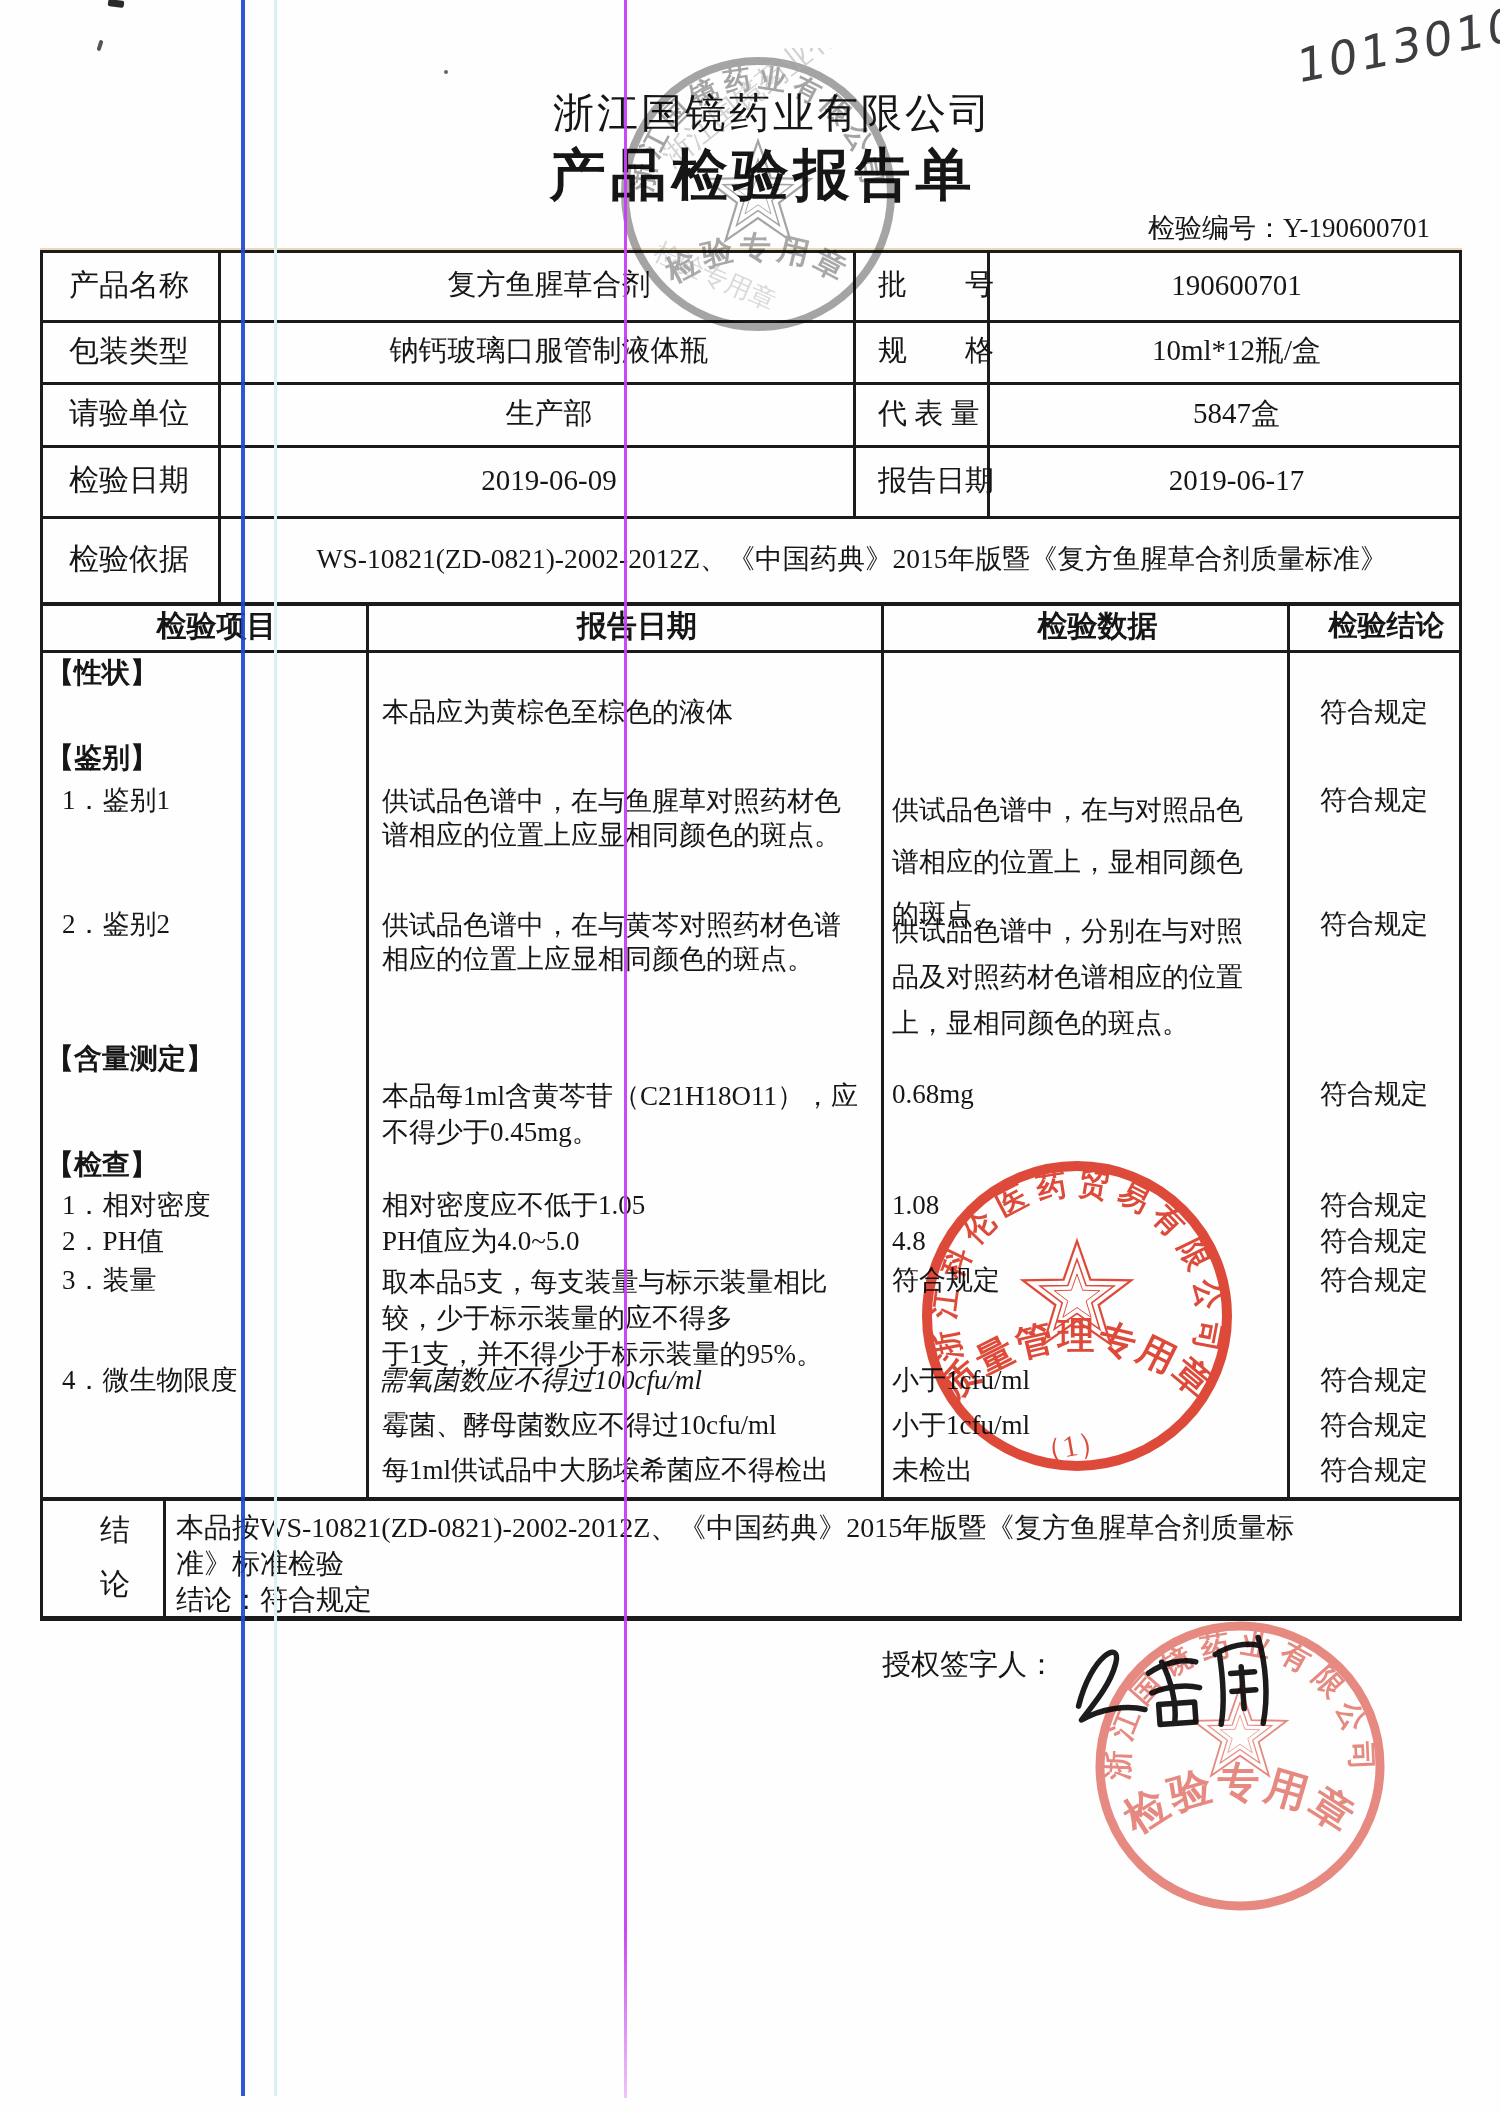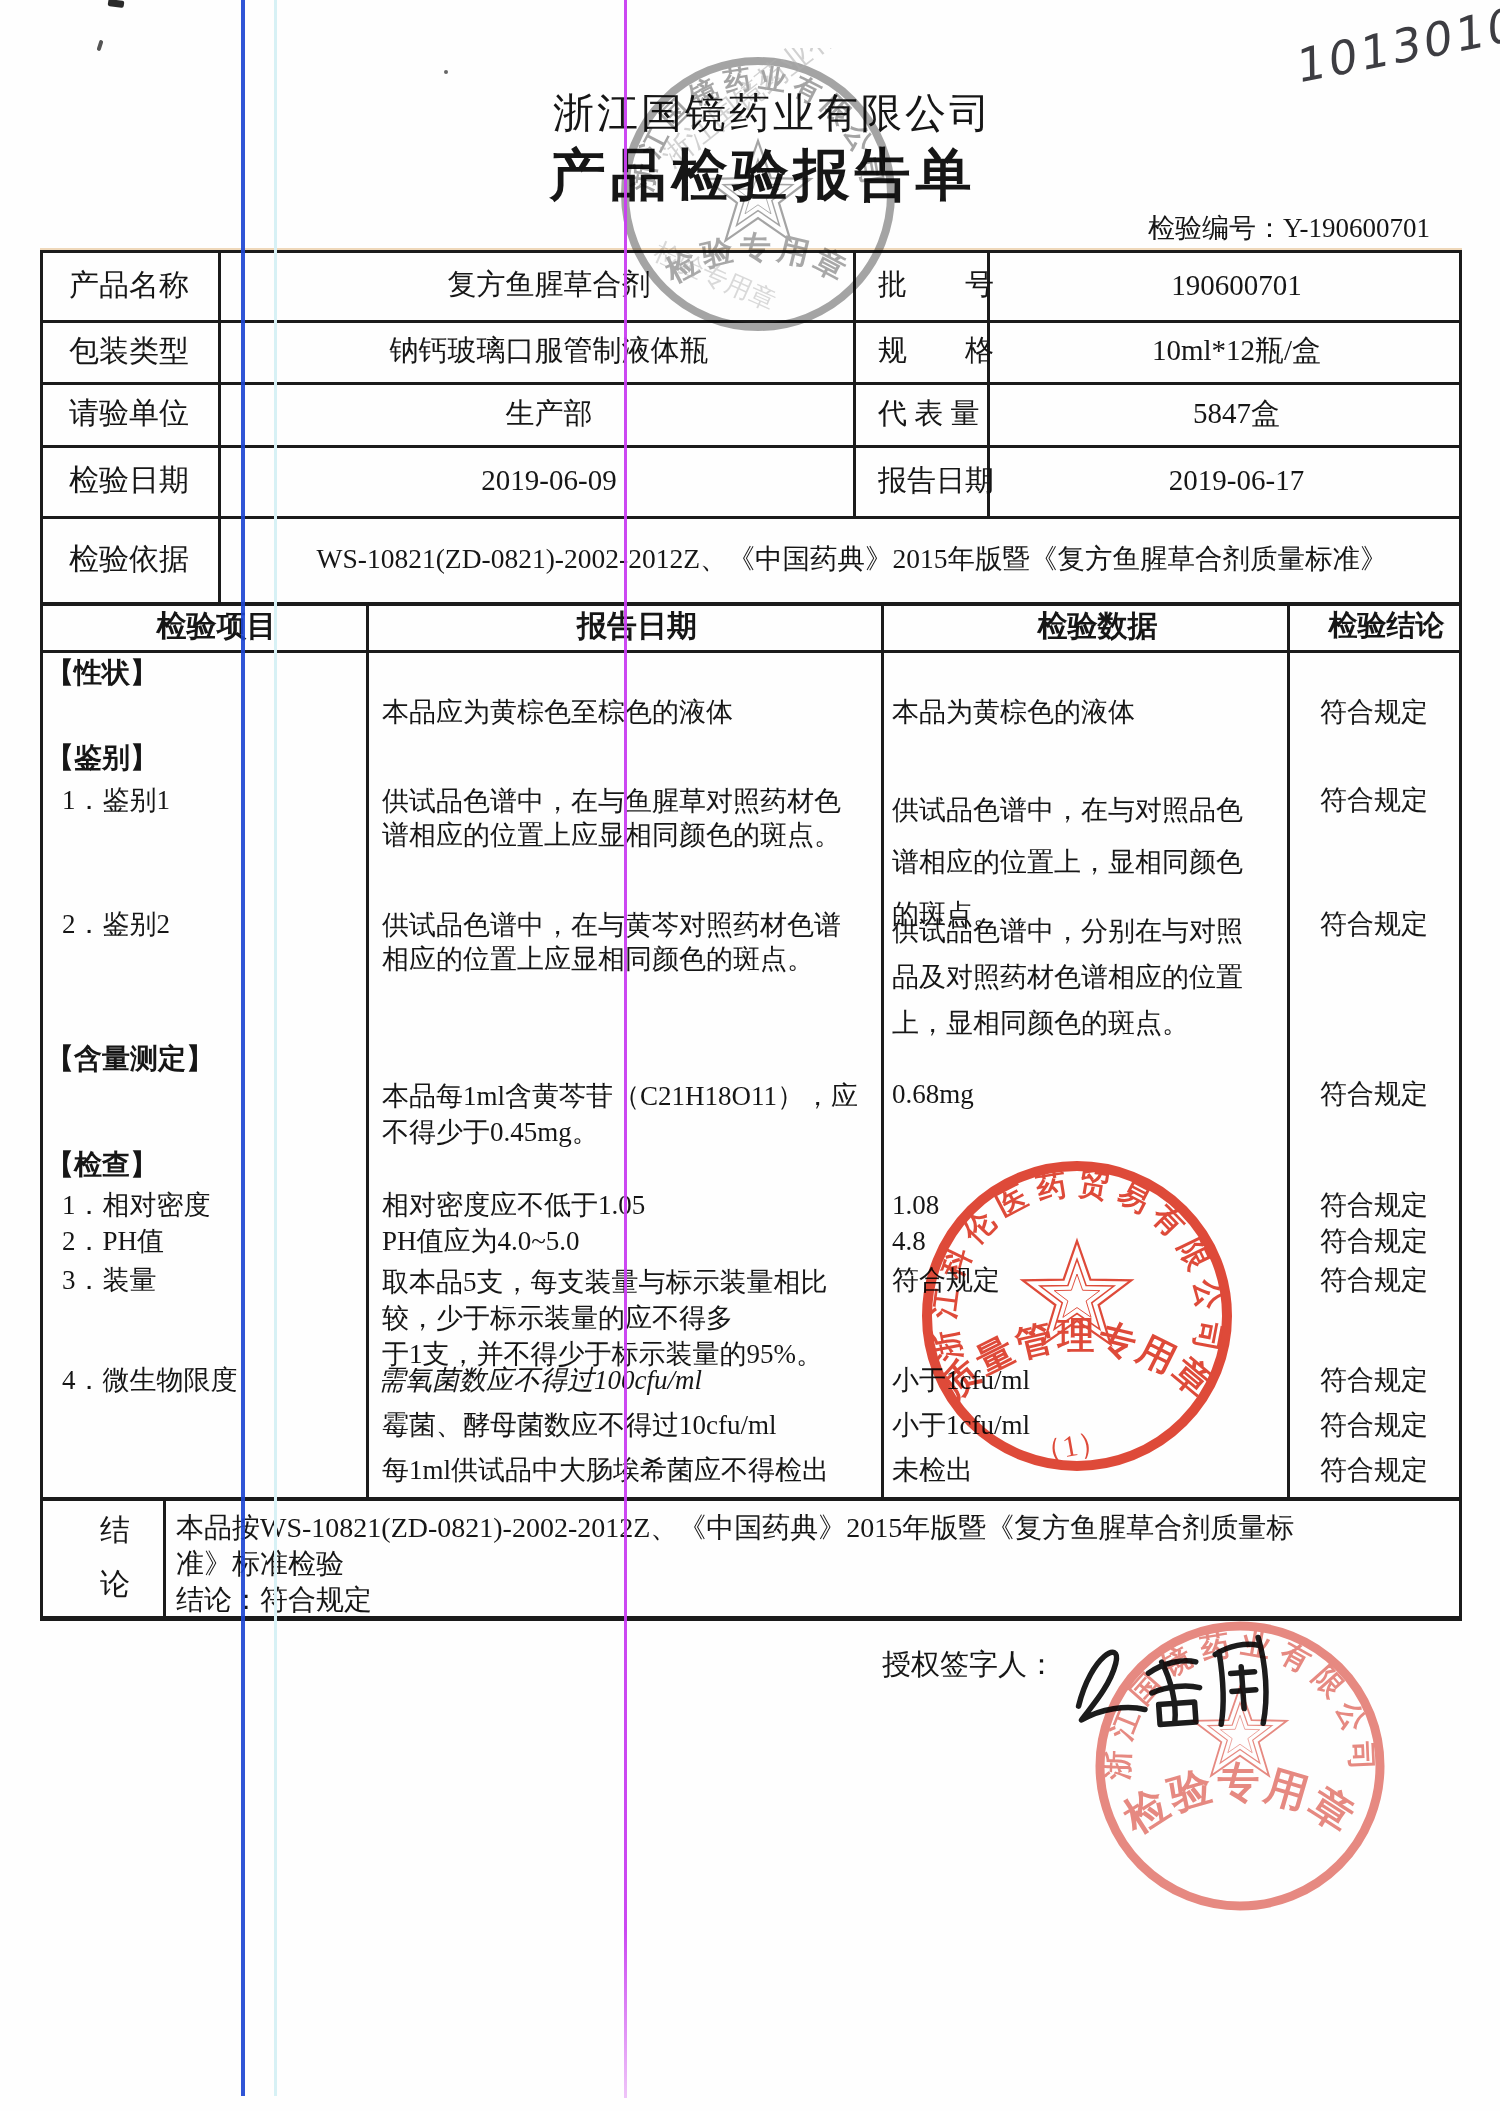--- a/index.html
+++ b/index.html
@@ -102,21 +102,20 @@
 不得少于0.45mg。</div>
   <div class="txt" style="left:382px;top:1189px;width:490px;font-size:27px;">相对密度应不低于1.05</div>
   <div class="txt" style="left:382px;top:1225px;width:490px;font-size:27px;">PH值应为4.0~5.0</div>
   <div class="txt pre" style="left:382px;top:1264px;width:490px;font-size:27px;line-height:36px;">取本品5支，每支装量与标示装量相比
 较，少于标示装量的应不得多
 于1支，并不得少于标示装量的95%。</div>
   <div class="txt" style="left:378px;top:1364px;width:490px;font-size:27px;font-style:italic;">需氧菌数应不得过100cfu/ml</div>
   <div class="txt" style="left:382px;top:1409px;width:490px;font-size:27px;">霉菌、酵母菌数应不得过10cfu/ml</div>
   <div class="txt" style="left:382px;top:1454px;width:490px;font-size:27px;">每1ml供试品中大肠埃希菌应不得检出</div>
 
-  <div class="txt" style="left:892px;top:696px;width:386px;font-size:27px;">本品为黄棕色的液体</div>
   <div class="txt pre" style="left:892px;top:784px;width:386px;font-size:27px;line-height:52px;">供试品色谱中，在与对照品色
 谱相应的位置上，显相同颜色
 的斑点。</div>
   <div class="txt pre" style="left:892px;top:908px;width:386px;font-size:27px;line-height:46px;">供试品色谱中，分别在与对照
 品及对照药材色谱相应的位置
 上，显相同颜色的斑点。</div>
   <div class="txt" style="left:892px;top:1078px;width:386px;font-size:27px;">0.68mg</div>
   <div class="txt" style="left:892px;top:1189px;width:386px;font-size:27px;">1.08</div>
   <div class="txt" style="left:892px;top:1225px;width:386px;font-size:27px;">4.8</div>
   <div class="txt" style="left:892px;top:1264px;width:386px;font-size:27px;">符合规定</div>

